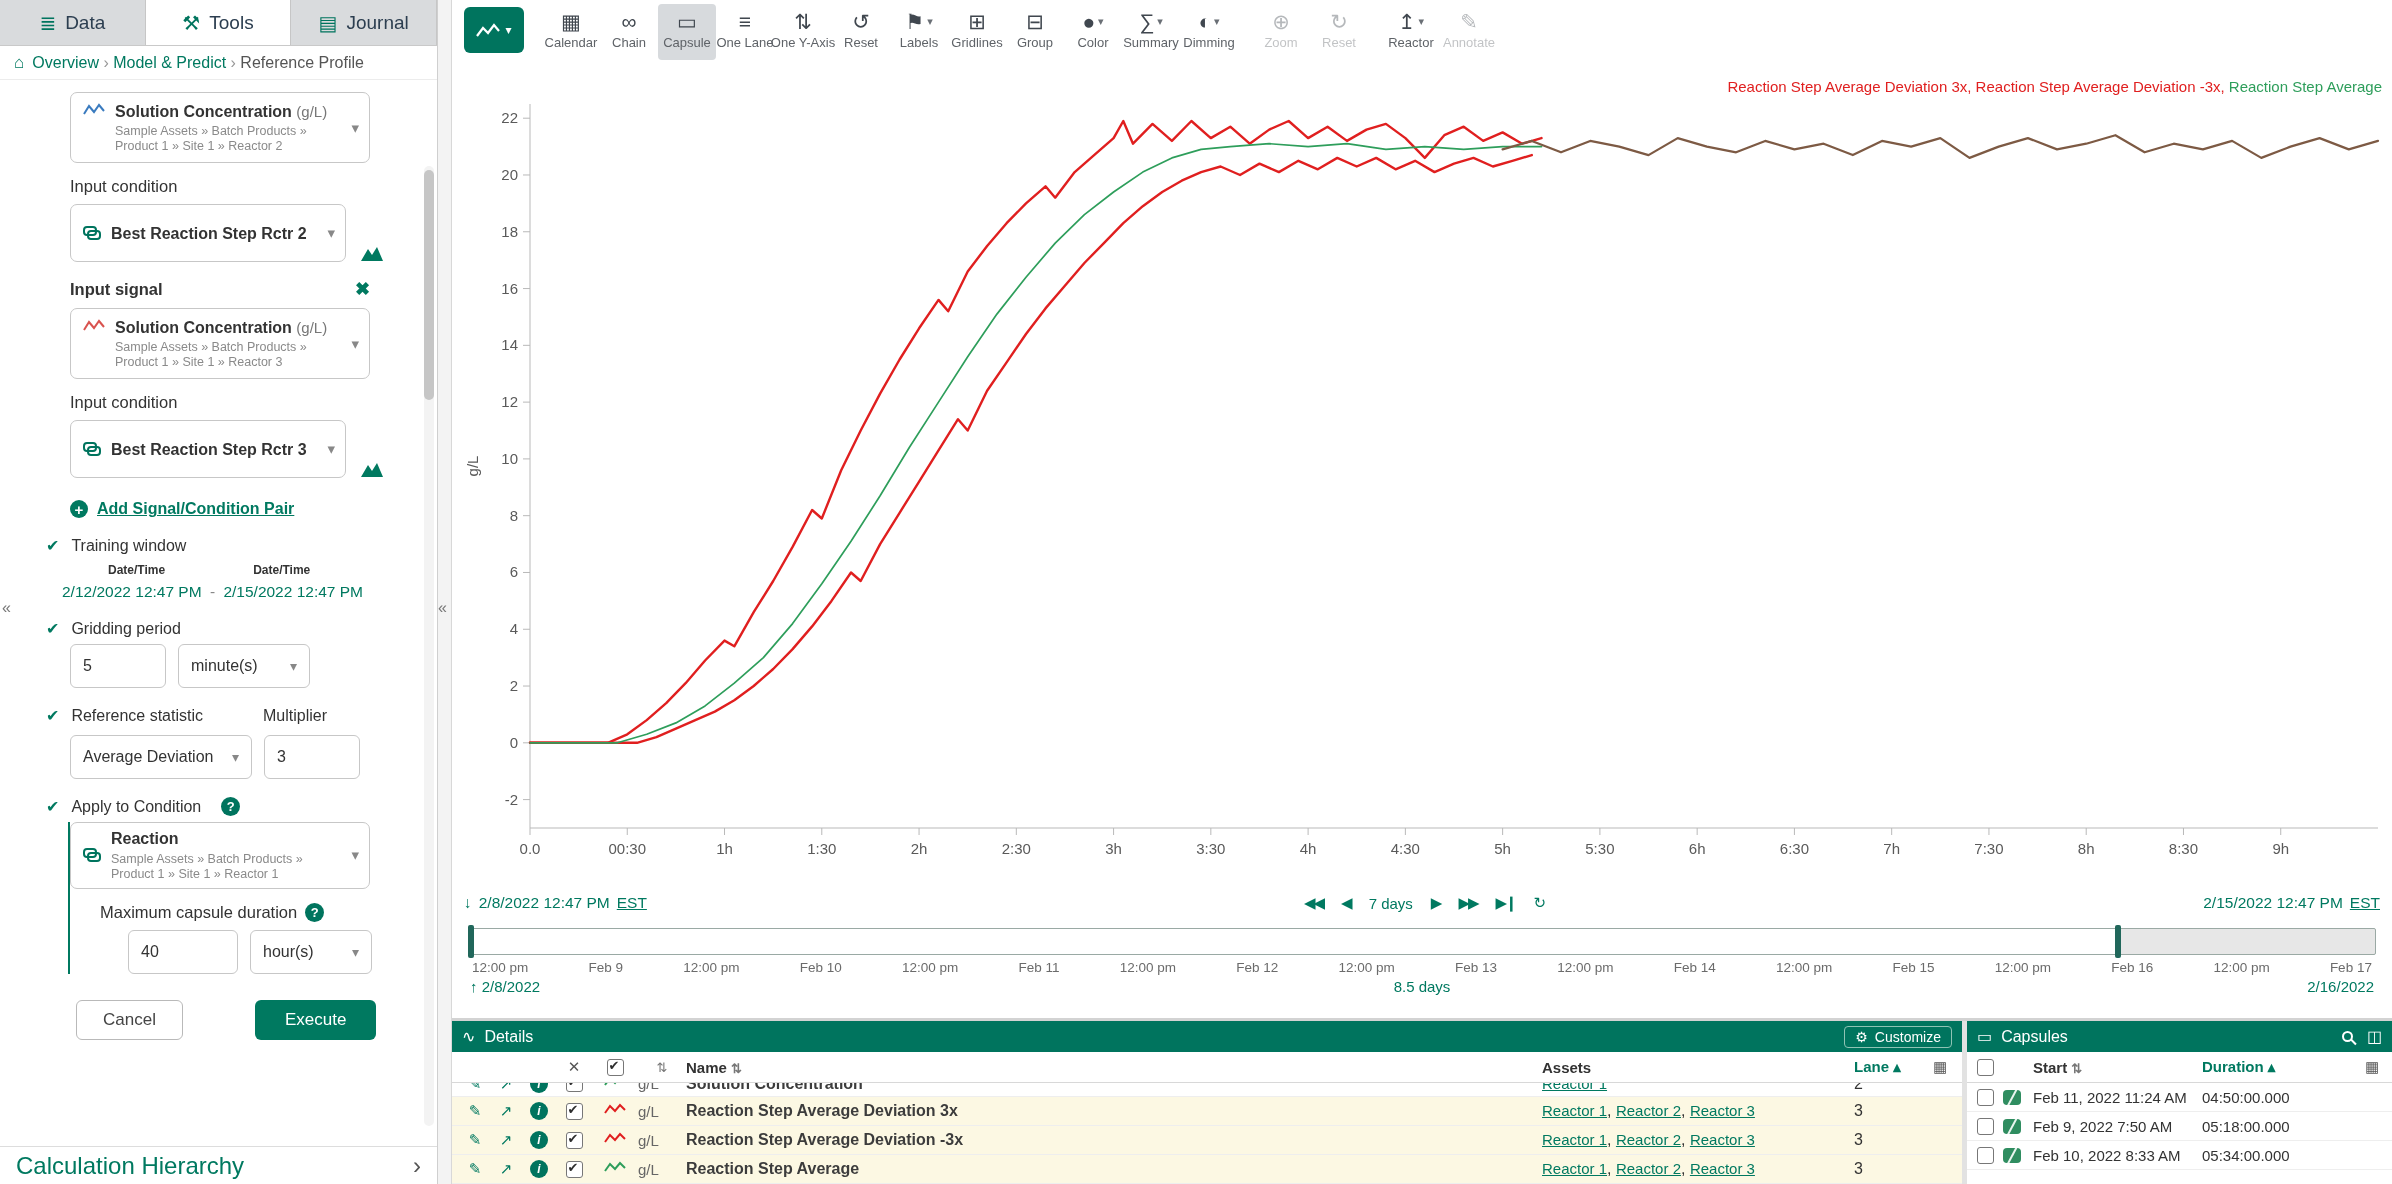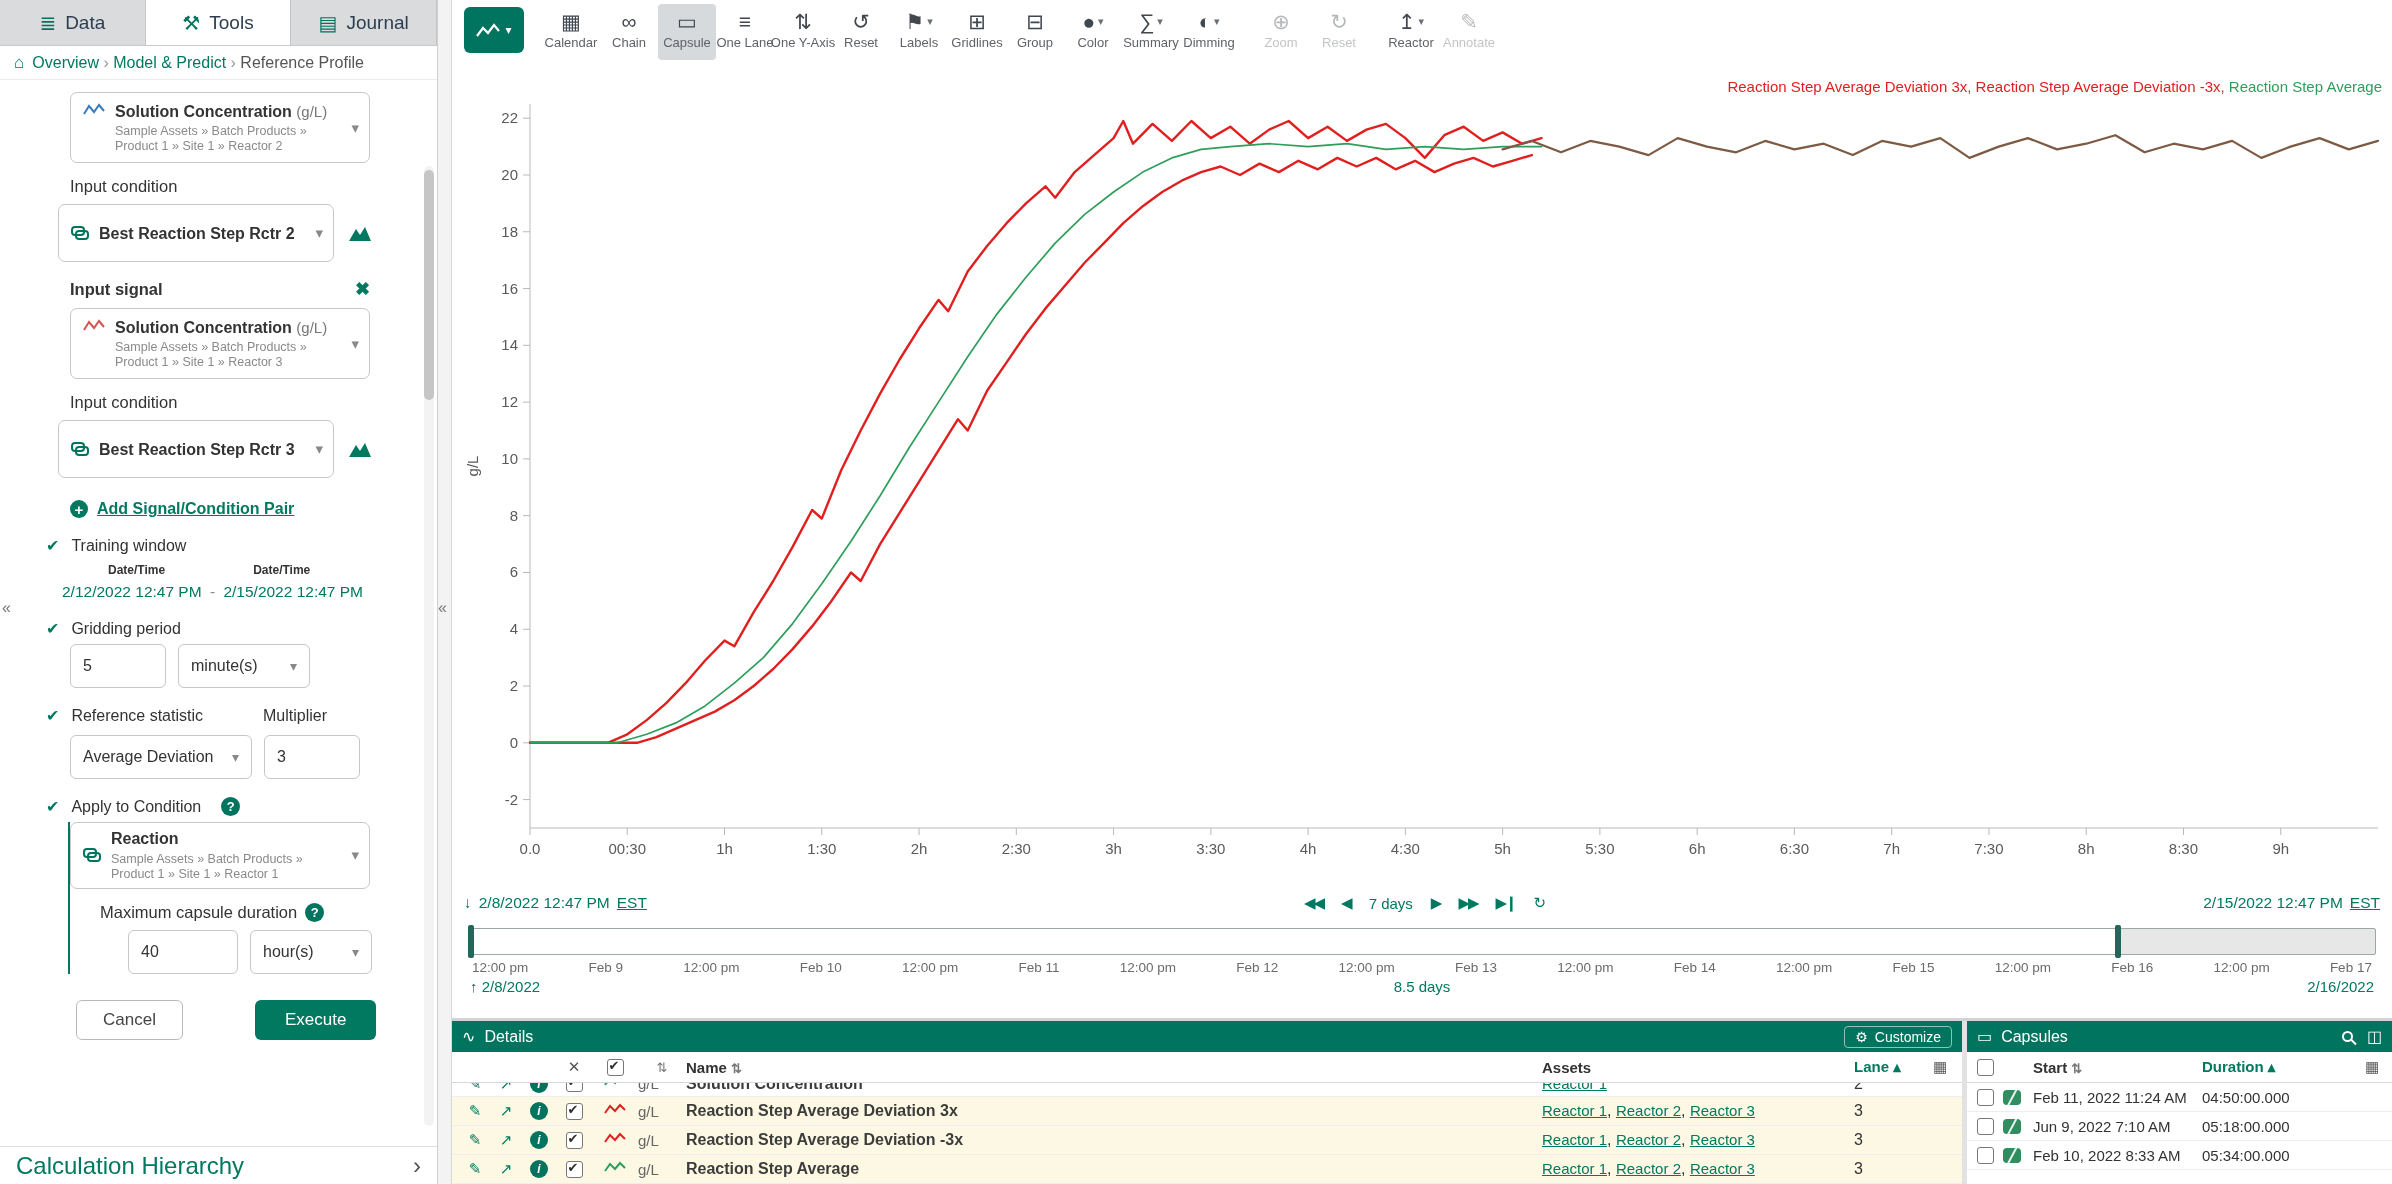--- a/index.html
+++ b/index.html
@@ -24,21 +24,21 @@
   .lp-scrollbar { position:absolute; right:3px; top:86px; width:10px; height:960px; background:#f3f3f3; border-radius:5px; }
   .lp-thumb { position:absolute; top:4px; left:0; width:10px; height:230px; background:#c6c6c6; border-radius:5px; }
 
   .sig-box { border:1px solid #c7c7c7; border-radius:7px; width:300px; padding:9px 30px 8px 12px; position:relative; margin-left:24px; background:#fff; display:flex; gap:10px; }
   .sig-name { font-weight:bold; font-size:16px; color:#333; line-height:1.2; }
   .sig-uom { font-weight:normal; color:#777; font-size:15px; }
   .sig-path { font-size:12.5px; color:#8a8a8a; line-height:1.2; margin-top:3px; }
   .box-caret { position:absolute; right:10px; top:50%; transform:translateY(-50%); color:#888; font-size:15px; }
   .field-label { font-size:16.5px; color:#333; margin:14px 0 8px 24px; }
   .bold-label { font-weight:bold; }
-  .cond-row { margin-left:12px; display:flex; align-items:center; gap:14px; }
+  .cond-row { margin-left:24px; display:flex; align-items:flex-end; gap:14px; }
   .cond-select { min-height:58px; width:276px; border:1px solid #c7c7c7; border-radius:7px; background:#fff; display:flex; align-items:center; gap:10px; padding:6px 28px 6px 12px; position:relative; }
   .cond-name { font-weight:bold; font-size:16px; line-height:1.2; }
   .caps-ico { position:relative; width:18px; height:16px; flex:0 0 18px; }
   .caps-ico::before { content:""; position:absolute; left:0; top:1px; width:10px; height:6px; border:2px solid #00745e; border-radius:4px; }
   .caps-ico::after { content:""; position:absolute; right:0; bottom:1px; width:10px; height:6px; border:2px solid #00745e; border-radius:4px; }
   .pair-head { display:flex; align-items:center; justify-content:space-between; width:300px; margin:16px 0 8px 24px;text-align:center; }
   .remove-x { color:#007960; font-size:18px; font-weight:bold; cursor:pointer; }
   .add-pair { display:flex; align-items:center; gap:9px; margin:22px 0 6px 24px; color:#007960; font-size:16px; font-weight:bold; text-decoration:underline; }
   .plus-circ { width:18px; height:18px; border-radius:50%; background:#007960; color:#fff; display:inline-flex; align-items:center; justify-content:center; font-size:15px; text-decoration:none; }
   .chk-row { display:flex; align-items:center; gap:12px; margin:18px 0 6px 0; }
@@ -608,21 +608,21 @@
             <div class="cgrid crow">
               <span class="cb"></span>
               <span class="capic"></span>
               <span>Feb 11, 2022 11:24 AM</span>
               <span>04:50:00.000</span>
               <span></span>
             </div>
             <div class="cgrid crow">
               <span class="cb"></span>
               <span class="capic"></span>
-              <span>Jun 9, 2022 7:10 AM</span>
+              <span>Feb 9, 2022 7:50 AM</span>
               <span>05:18:00.000</span>
               <span></span>
             </div>
             <div class="cgrid crow">
               <span class="cb"></span>
               <span class="capic"></span>
               <span>Feb 10, 2022 8:33 AM</span>
               <span>05:34:00.000</span>
               <span></span>
             </div>

